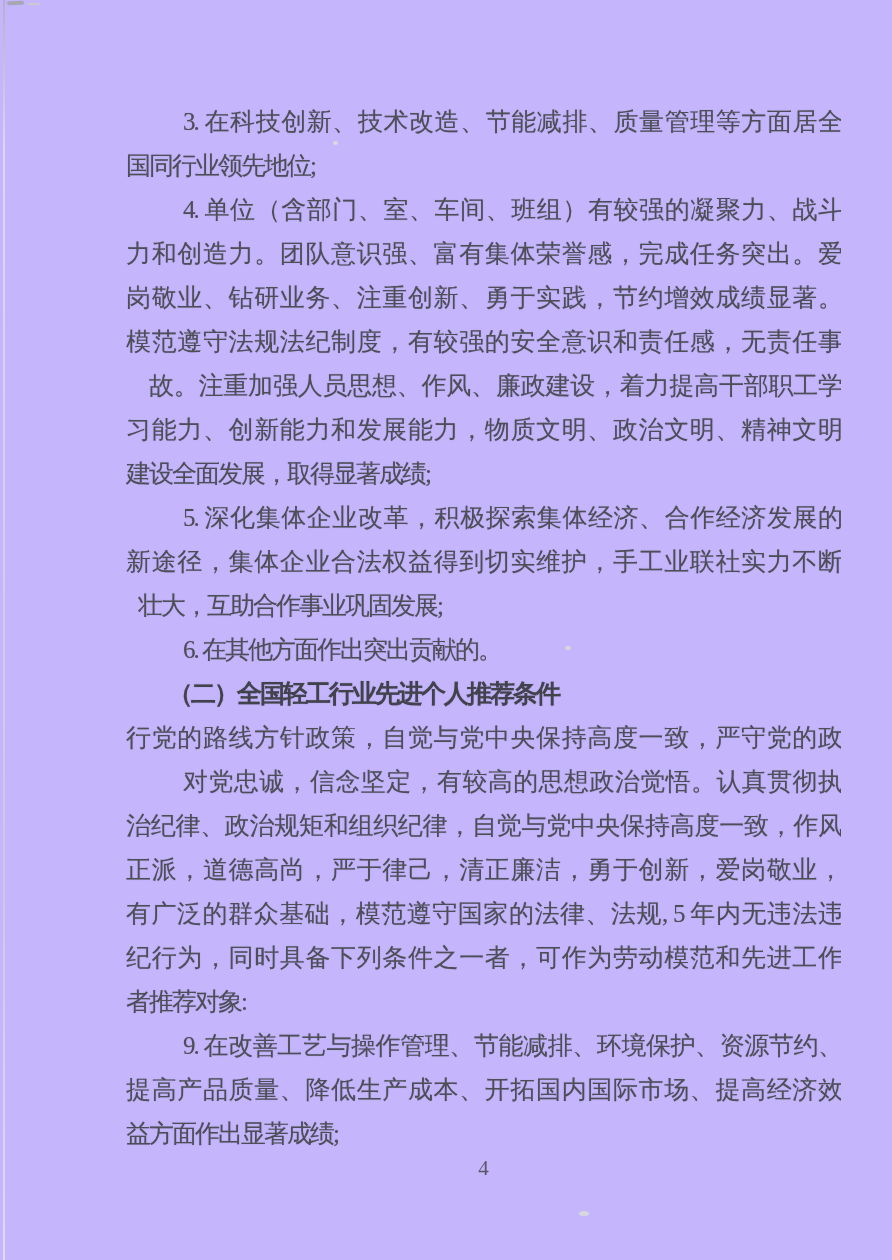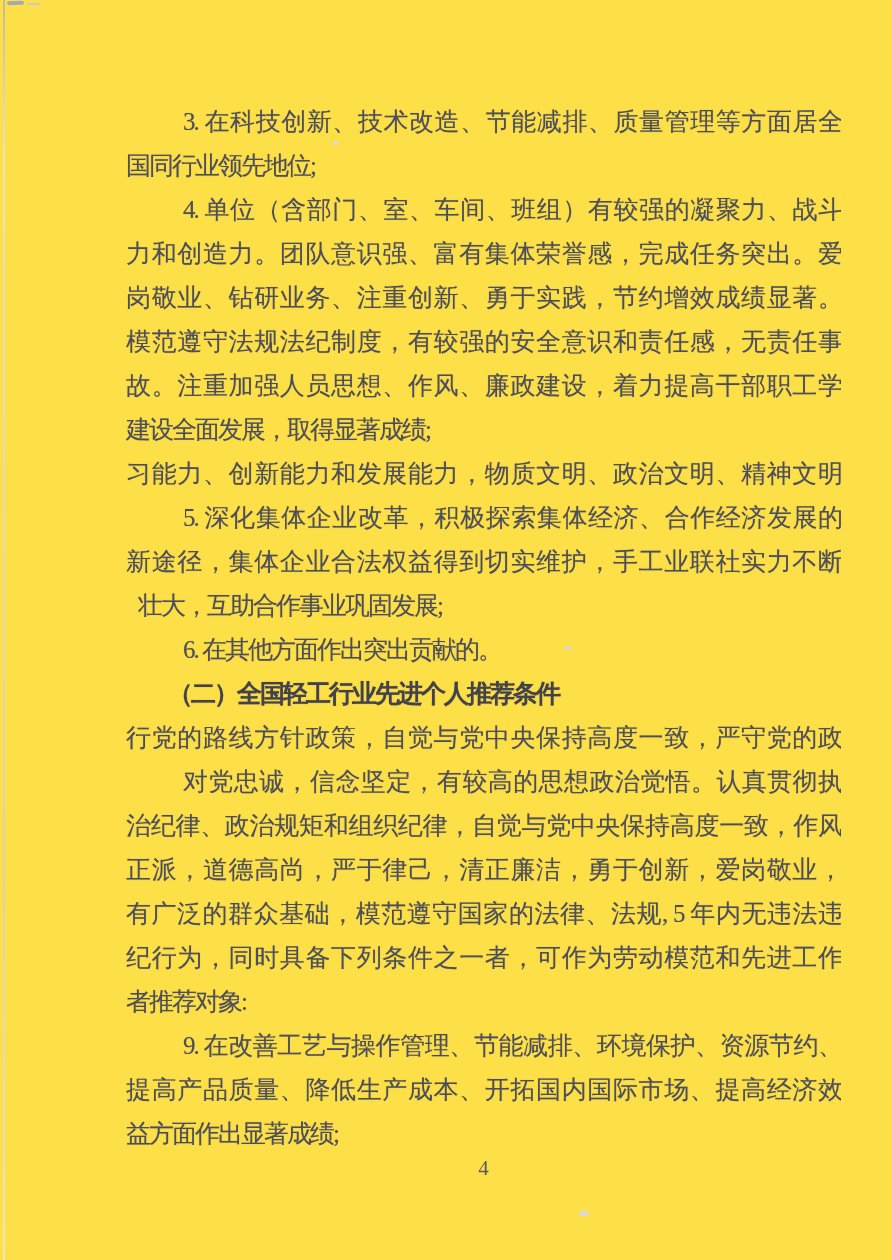--- a/index.html
+++ b/index.html
@@ -82,38 +82,38 @@
     height: 32px;
     line-height: 32px;
     text-align: center;
     font-size: 21px;
     color: #585862;
   }
 </style>
 </head>
 <body>
 
-<div class="page" style="background: #fde047;">
+<div class="page" style="background: #c4b5fd;">
   <div class="edge-line"></div>
   <div class="corner-mark-1"></div>
   <div class="corner-mark-2"></div>
   <div class="speck speck-1"></div>
   <div class="speck speck-2"></div>
   <div class="speck speck-3"></div>
 
   <div class="textblock">
       <div class="line indent fill" style="color: rgb(78, 78, 88);">3. 在科技创新、技术改造、节能减排、质量管理等方面居全</div>
       <div class="line" style="color: rgb(78, 78, 88);">国同行业领先地位;</div>
       <div class="line indent fill" style="color: rgb(78, 78, 88);">4. 单位（含部门、室、车间、班组）有较强的凝聚力、战斗</div>
       <div class="line fill" style="color: rgb(78, 78, 88);">力和创造力。团队意识强、富有集体荣誉感，完成任务突出。爱</div>
       <div class="line fill" style="color: rgb(78, 78, 88);">岗敬业、钻研业务、注重创新、勇于实践，节约增效成绩显著。</div>
       <div class="line fill" style="color: rgb(78, 78, 88);">模范遵守法规法纪制度，有较强的安全意识和责任感，无责任事</div>
-      <div class="line fill" style="color: rgb(78, 78, 88);">故。注重加强人员思想、作风、廉政建设，着力提高干部职工学</div>
+      <div class="line fill" style="color: rgb(78, 78, 88); margin-left: 23px;">故。注重加强人员思想、作风、廉政建设，着力提高干部职工学</div>
+      <div class="line fill" style="color: rgb(78, 78, 88);">习能力、创新能力和发展能力，物质文明、政治文明、精神文明</div>
       <div class="line" style="color: rgb(78, 78, 88);">建设全面发展，取得显著成绩;</div>
-      <div class="line fill" style="color: rgb(78, 78, 88);">习能力、创新能力和发展能力，物质文明、政治文明、精神文明</div>
       <div class="line indent fill" style="color: rgb(78, 78, 88);">5. 深化集体企业改革，积极探索集体经济、合作经济发展的</div>
       <div class="line fill" style="color: rgb(78, 78, 88);">新途径，集体企业合法权益得到切实维护，手工业联社实力不断</div>
       <div class="line" style="color: rgb(78, 78, 88); margin-left: 12px;">壮大，互助合作事业巩固发展;</div>
       <div class="line indent" style="color: rgb(78, 78, 88);">6. 在其他方面作出突出贡献的。</div>
       <div class="line indent heading">（二）全国轻工行业先进个人推荐条件</div>
       <div class="line fill" style="color: rgb(78, 78, 88);">行党的路线方针政策，自觉与党中央保持高度一致，严守党的政</div>
       <div class="line indent fill" style="color: rgb(78, 78, 88);">对党忠诚，信念坚定，有较高的思想政治觉悟。认真贯彻执</div>
       <div class="line fill" style="color: rgb(78, 78, 88);">治纪律、政治规矩和组织纪律，自觉与党中央保持高度一致，作风</div>
       <div class="line fill" style="color: rgb(78, 78, 88);">正派，道德高尚，严于律己，清正廉洁，勇于创新，爱岗敬业，</div>
       <div class="line fill" style="color: rgb(78, 78, 88);">有广泛的群众基础，模范遵守国家的法律、法规, 5 年内无违法违</div>

